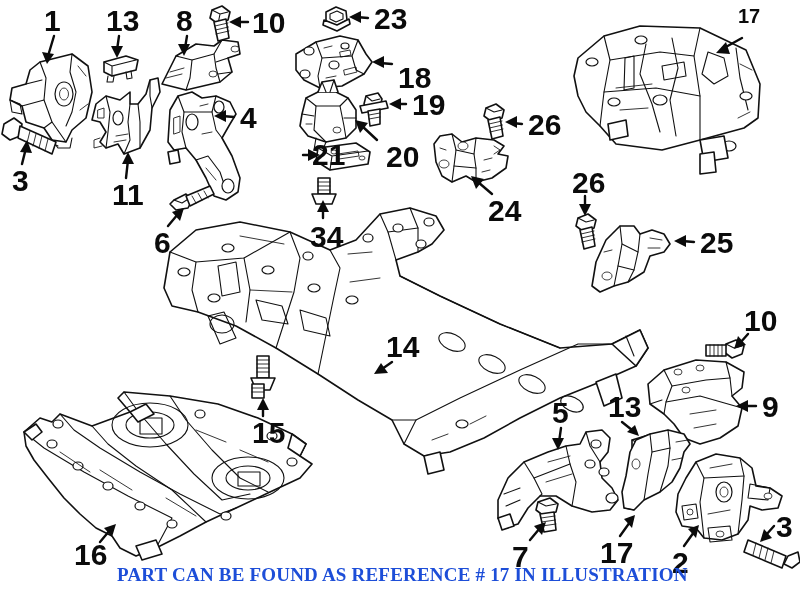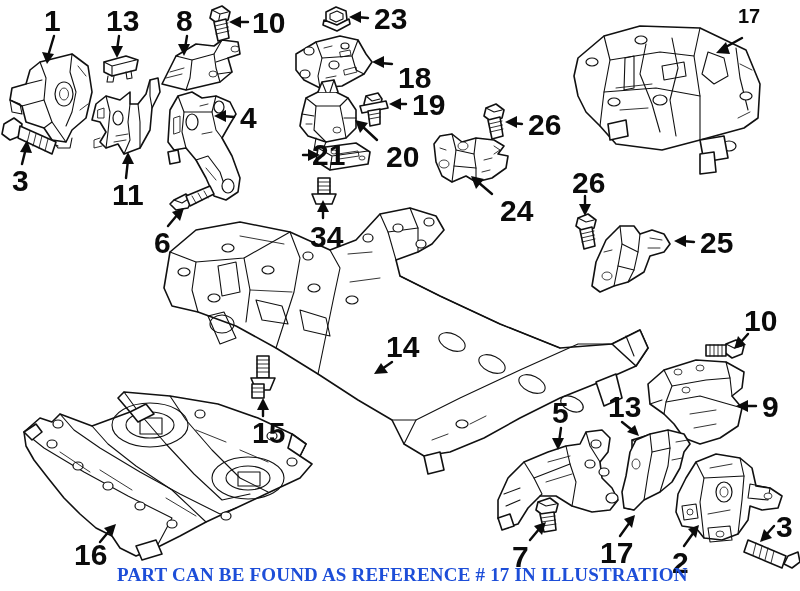--- a/index.html
+++ b/index.html
@@ -552,21 +552,21 @@
   <div class="callout" style="left:398px; top:50px;  font-size:30px;margin-top:13px;">18</div>
   <div class="callout" style="left:738px; top:6px;   font-size:20px;">17</div>
   <div class="callout" style="left:412px; top:90px;  font-size:30px;">19</div>
   <div class="callout" style="left:528px; top:110px; font-size:30px;">26</div>
   <div class="callout" style="left:240px; top:103px; font-size:30px;">4</div>
   <div class="callout" style="left:12px;  top:166px; font-size:30px;">3</div>
   <div class="callout" style="left:112px; top:180px; font-size:30px;">11</div>
   <div class="callout" style="left:272px; top:140px; font-size:30px;margin-left:40px;">21</div>
   <div class="callout" style="left:378px; top:142px; font-size:30px;margin-left:8px;">20</div>
   <div class="callout" style="left:572px; top:168px; font-size:30px;">26</div>
-  <div class="callout" style="left:488px; top:196px; font-size:30px;margin-left:12px;">24</div>
+  <div class="callout" style="left:488px; top:196px; font-size:30px;">24</div>
   <div class="callout" style="left:700px; top:228px; font-size:30px;">25</div>
   <div class="callout" style="left:154px; top:228px; font-size:30px;">6</div>
   <div class="callout" style="left:310px; top:222px; font-size:30px;">34</div>
   <div class="callout" style="left:386px; top:332px; font-size:30px;">14</div>
   <div class="callout" style="left:252px; top:418px; font-size:30px;">15</div>
   <div class="callout" style="left:744px; top:306px; font-size:30px;">10</div>
   <div class="callout" style="left:762px; top:392px; font-size:30px;">9</div>
   <div class="callout" style="left:552px; top:398px; font-size:30px;">5</div>
   <div class="callout" style="left:608px; top:392px; font-size:30px;">13</div>
   <div class="callout" style="left:74px;  top:540px; font-size:30px;">16</div>

